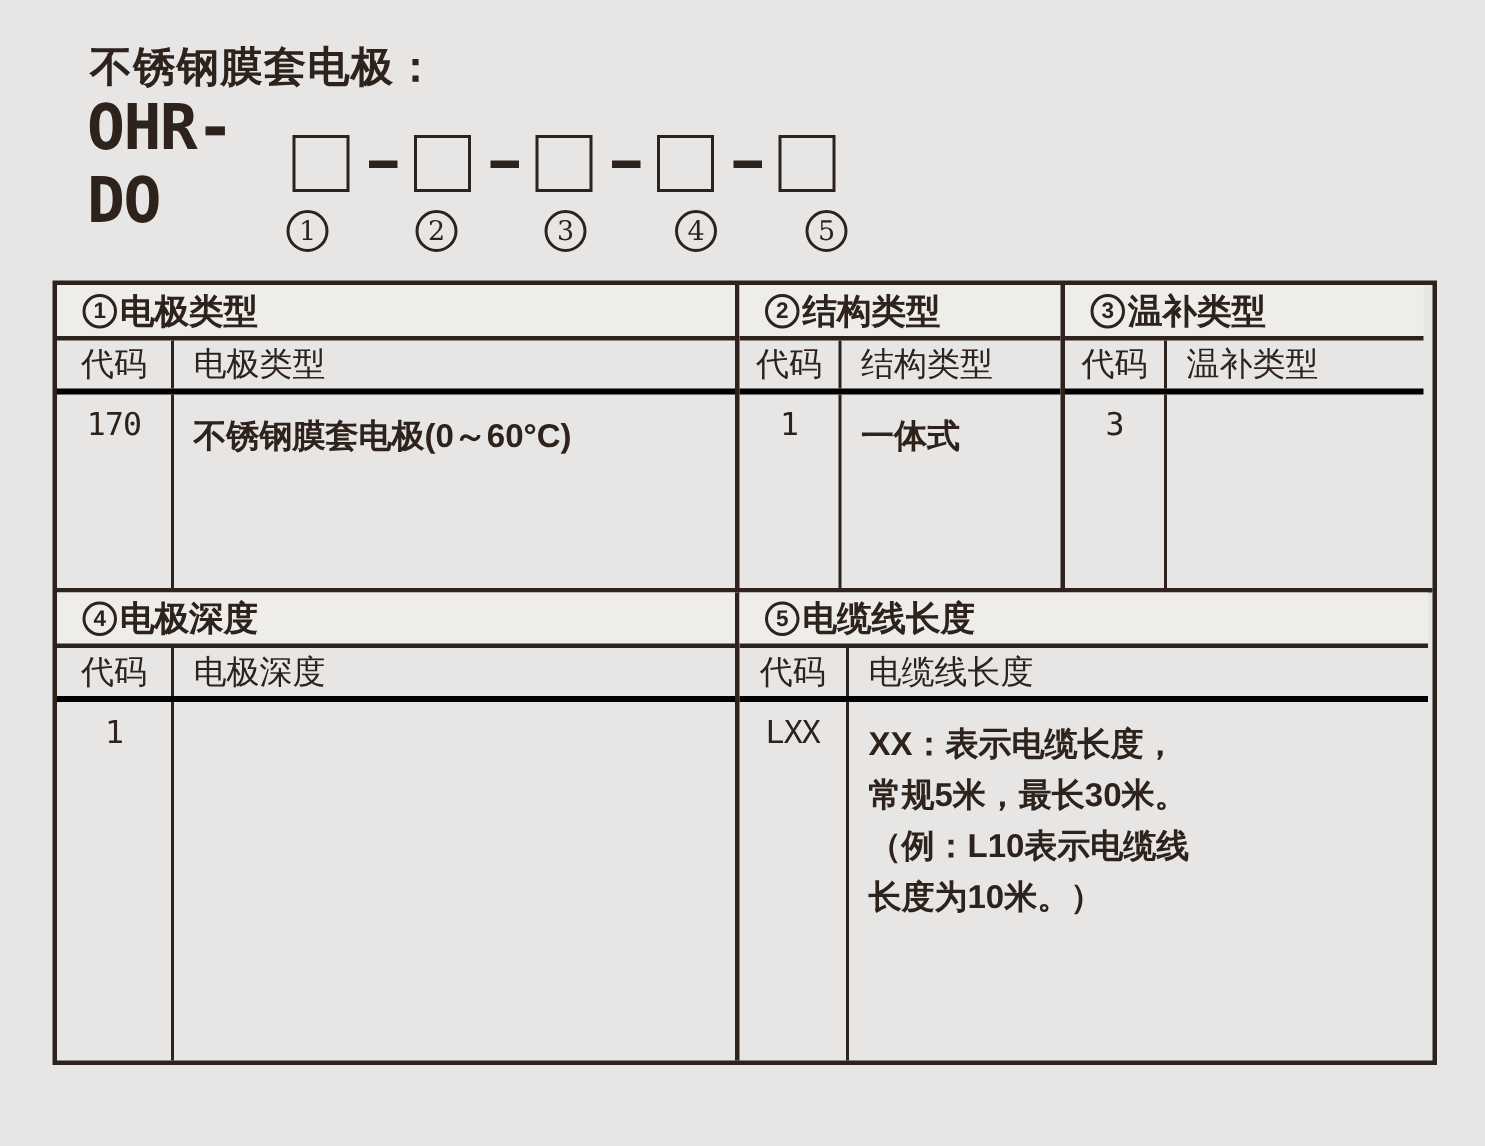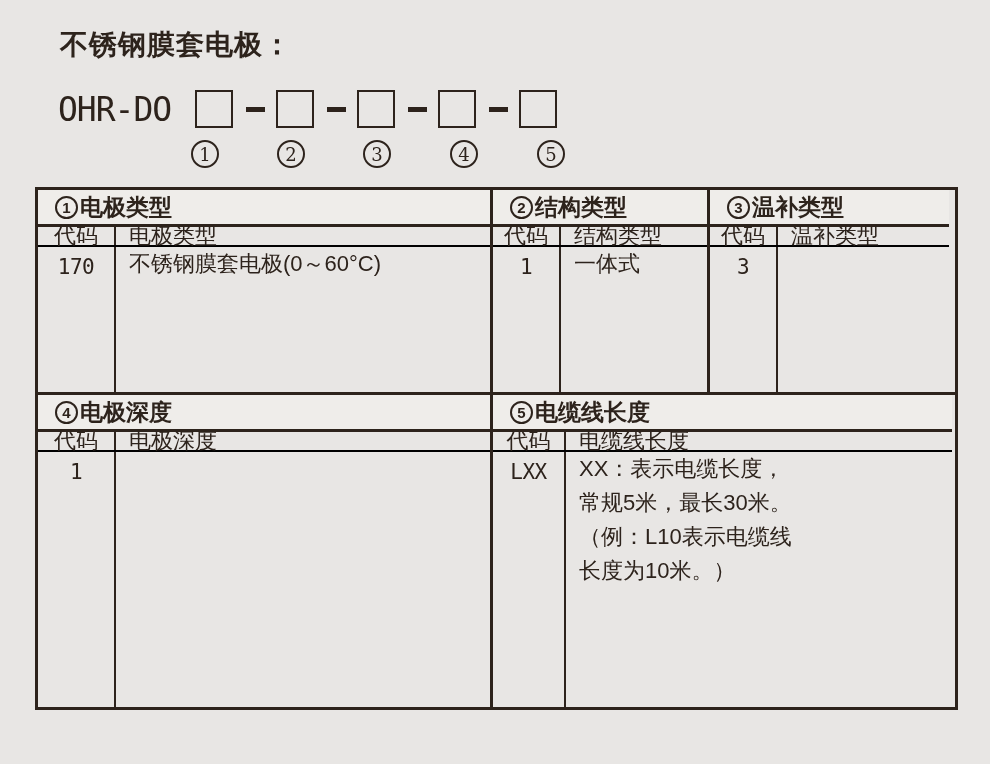--- a/index.html
+++ b/index.html
@@ -15,21 +15,21 @@
     position:absolute;left:60px;top:26px;
     font-size:28px;font-weight:bold;letter-spacing:1px;margin:0;
   }
   
   .model-row{
     position:absolute;left:58px;top:88px;height:42px;
     display:flex;align-items:center;
   }
   .prefix{
     font-family:"DejaVu Sans Mono","Liberation Mono",monospace;
-    font-size:33px;font-weight:normal;letter-spacing:-1px;
+    font-size:42px;font-weight:bold;letter-spacing:-1px;
     width:126px;flex:0 0 auto;
   }
   .box{
     width:34px;height:34px;flex:0 0 auto;
     border:2px solid #2d231c;margin-left:11px;
   }
   .dash{
     width:19px;height:5px;flex:0 0 auto;
     background:#2d231c;margin-left:13px;
   }
@@ -61,22 +61,22 @@
     padding-left:17px;
     font-size:23px;font-weight:bold;
   }
   .hdr-circle{
     width:19px;height:19px;flex:0 0 auto;
     border:2px solid #2d231c;border-radius:50%;
     text-align:center;line-height:19px;
     font-size:15px;font-weight:bold;margin-right:2px;
   }
   .col-header{
-    height:20px;box-sizing:border-box;
-    border-bottom:2px solid #000000;
+    height:36px;box-sizing:border-box;
+    border-bottom:4px solid #000000;
     display:flex;align-items:stretch;
     font-size:22px;
   }
   .data-row{
     flex:1;display:flex;align-items:stretch;
     font-size:22px;
   }
   .code-col{
     flex:0 0 auto;box-sizing:border-box;
     border-right:2px solid #2d231c;
@@ -85,21 +85,21 @@
   }
   .t1 .code-col,.t4 .code-col{width:78px;}
   .t2 .code-col,.t3 .code-col{width:68px;}
   .t5 .code-col{width:73px;}
   .value-col{
     flex:1;box-sizing:border-box;
     display:flex;align-items:center;
     padding-left:13px;padding-right:6px;
   }
   .data-row .code-col{align-items:flex-start;padding-top:8px;}
-  .data-row .value-col{align-items:flex-start;padding-top:0;line-height:34px;white-space:pre-line;}
+  .data-row .value-col{align-items:flex-start;padding-top:11px;line-height:34px;white-space:pre-line;font-weight:bold;}
   .latin{font-family:"DejaVu Sans Mono","Liberation Mono",monospace;font-size:21px;letter-spacing:-0.5px;}
 </style>
 </head>
 <body>
 
 <div>
 
   <h1 class="title">不锈钢膜套电极：</h1>
 
   <div class="model-row">

